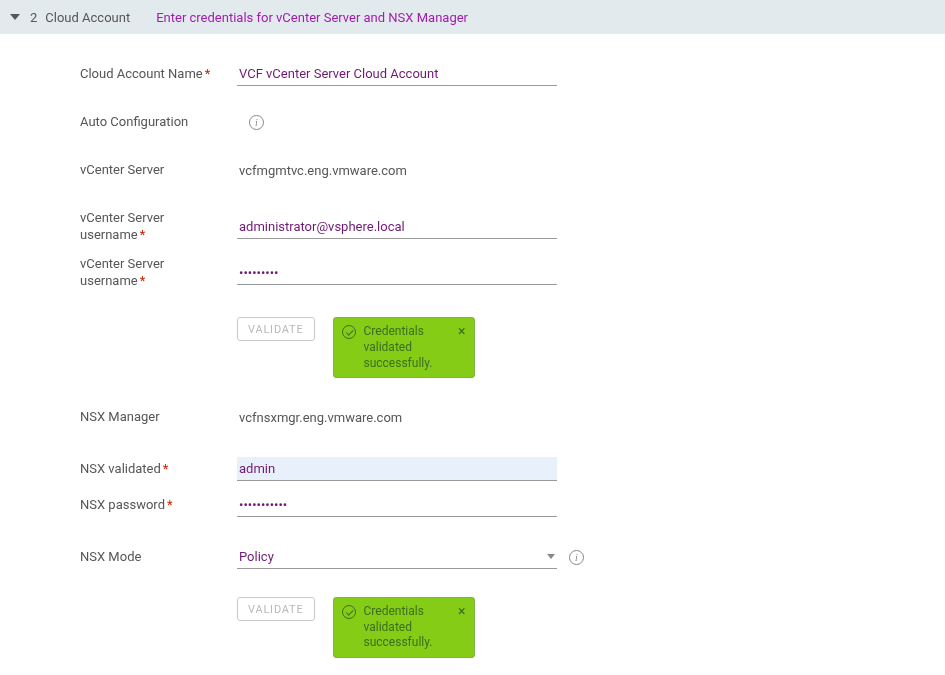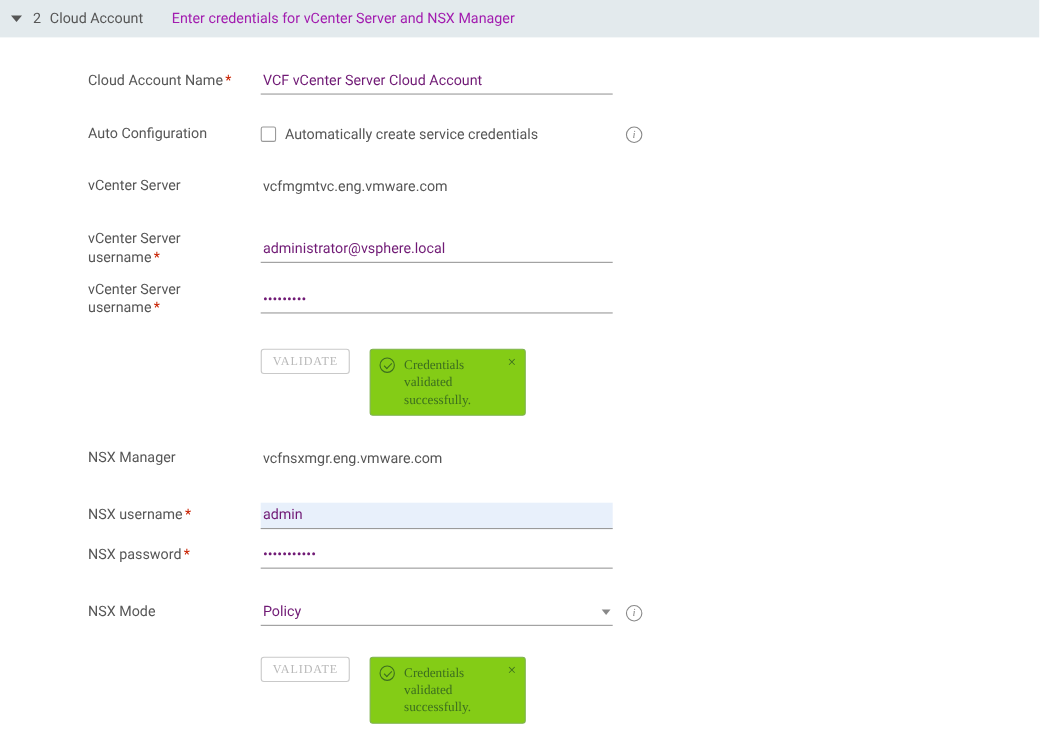--- a/index.html
+++ b/index.html
@@ -101,21 +101,21 @@
     border:1px solid #c9c9c9;
     background:#fff;
     color:#b9b9b9;
     font-size:11px;
     letter-spacing:0.8px;
     padding:5px 10px 4px;
     border-radius:3px;
     font-family:inherit;
     cursor:default;
   }
-  .validate-row { display:flex; align-items:flex-start; gap:18px;font-family:Liberation Serif, serif;}
+  .validate-row { display:flex; align-items:flex-start; gap:18px;}
   .toast {
     background:#84cc16;
     border:1px solid #7fb24f;
     border-radius:3px;
     padding:6px 26px 6px 30px;
     font-size:12px;
     color:#3c6e1f;
     line-height:1.3;
     position:relative;
     width:142px;
@@ -171,24 +171,20 @@
     <div class="label-col">
       <span>Cloud Account Name</span><span class="req">*</span>
     </div>
     <div class="field-col">
       <input class="underline-input" value="VCF vCenter Server Cloud Account" style="">
     </div>
   </div>
 
   <div class="row">
     <div class="label-col">Auto Configuration</div>
-    <div class="field-col checkbox-row">
-      <span class="cb"></span>
-      <span>Automatically create service credentials</span>
-    </div>
     <span class="info-icon">i</span>
   </div>
 
   <div class="row">
     <div class="label-col">vCenter Server</div>
     <div class="field-col static-text">vcfmgmtvc.eng.vmware.com</div>
   </div>
 
   <div class="row tight">
     <div class="label-col">
@@ -220,21 +216,21 @@
     </div>
   </div>
 
   <div class="row">
     <div class="label-col">NSX Manager</div>
     <div class="field-col static-text">vcfnsxmgr.eng.vmware.com</div>
   </div>
 
   <div class="row tight">
     <div class="label-col">
-      <span>NSX username</span><span class="req">*</span>
+      <span>NSX validated</span><span class="req">*</span>
     </div>
     <div class="field-col">
       <input class="underline-input hl" value="admin" style="">
     </div>
   </div>
 
   <div class="row">
     <div class="label-col">
       <span>NSX password</span><span class="req">*</span>
     </div>

